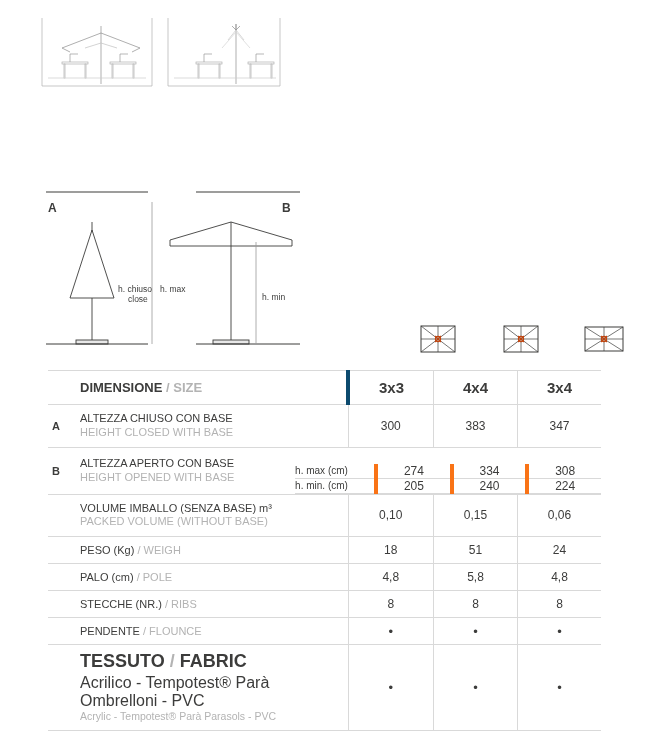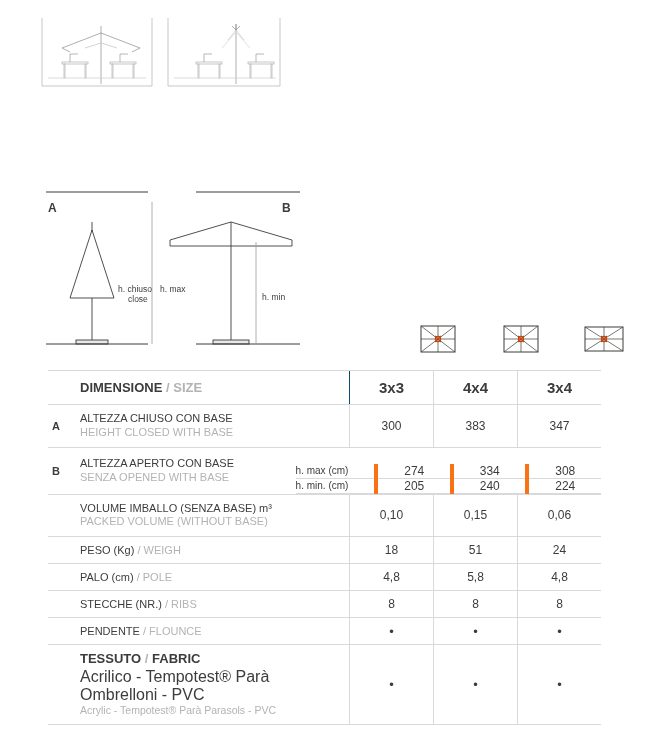--- a/index.html
+++ b/index.html
@@ -78,21 +78,21 @@
   .col-main {
     padding: 7px 6px 7px 6px !important;
   }
   .col-val {
     width: 83px;
     text-align: center;
     font-size: 12px;
     color: #3c3c3b;
     border-left: 1px solid #d9d9d9;
   }
-  .col-val.first { border-left: 1px solid #0c4a6e; }
+  .col-val.first { border-left: 4px solid #0c4a6e; }
 
   .it { color: #3c3c3b; }
   .en { color: #b3b3b3; }
   .sep { color: #b3b3b3; }
 
   .row-head .col-main {
     font-size: 13px;
     font-weight: bold;
     padding: 9px 6px !important;
   }
@@ -128,21 +128,21 @@
   .nested-wrap { padding: 0 !important; }
 
   .dot {
     font-size: 13px;
     line-height: 1;
   }
   .fabric .col-main {
     padding: 6px 6px 8px 6px !important;
   }
   .fabric .t1 {
-    font-size: 13px;
+    font-size: 18px;
     font-weight: bold;
     display: block;
     margin-bottom: 2px;
   }
   .fabric .t2 { display: block; font-size: 16px; color: #3c3c3b;}
   .fabric .t3 { display: block; font-size: 10.5px; color: #b3b3b3; }
 
   .lbl-A, .lbl-B {
     font-weight: bold;
     font-size: 12px;
@@ -292,21 +292,21 @@
       </td>
       <td class="col-val">300</td>
       <td class="col-val">383</td>
       <td class="col-val">347</td>
     </tr>
 
     <tr>
       <td class="col-label-a">B</td>
       <td class="col-main two-line">
         <span class="l1 it">ALTEZZA APERTO CON BASE</span>
-        <span class="l2 en">SENZA OPENED WITH BASE</span>
+        <span class="l2 en">HEIGHT OPENED WITH BASE</span>
       </td>
       <td class="nested-wrap" colspan="4">
         <table class="subrow">
           <tbody>
             <tr>
               <td style="width:92px;">h. max (cm)</td>
               <td class="v">274</td>
               <td class="v">334</td>
               <td class="v">308</td>
             </tr>

